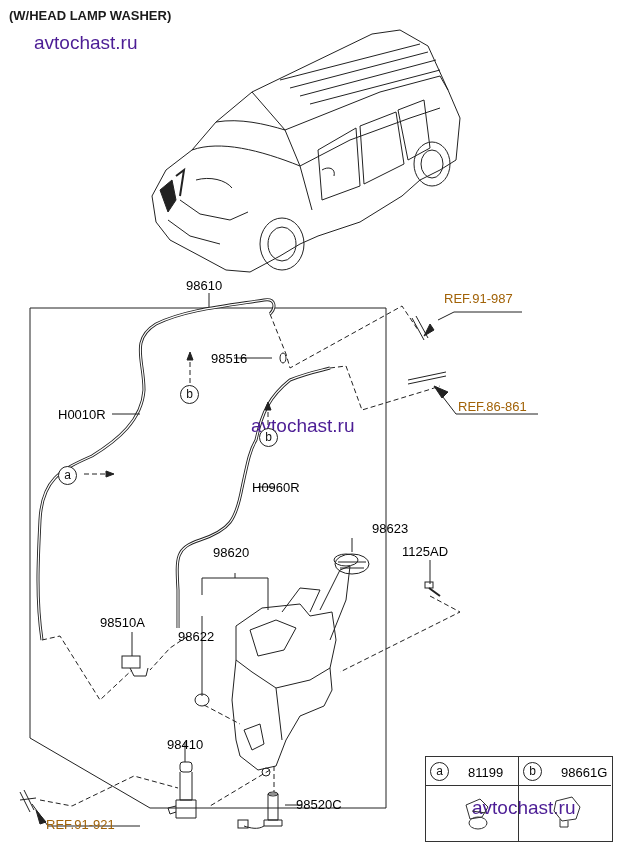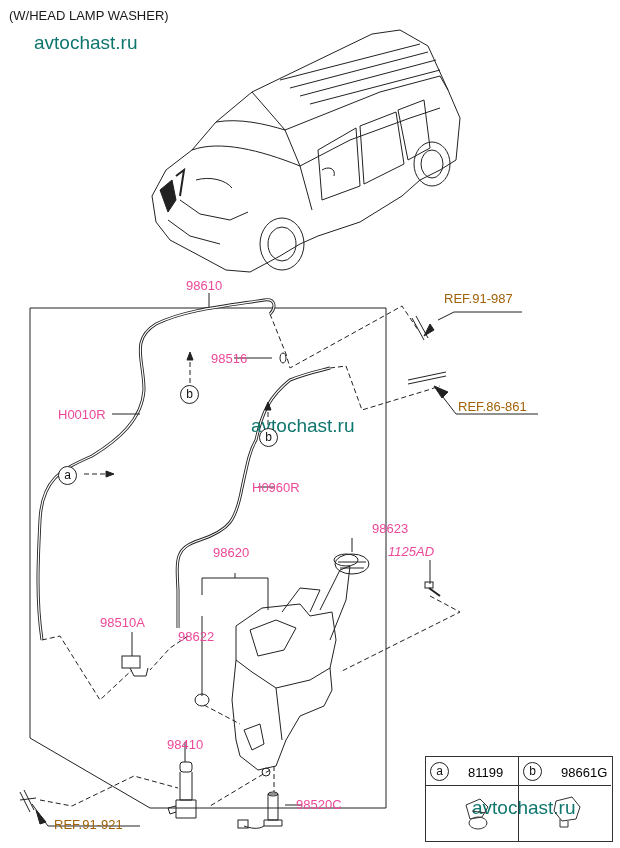--- a/index.html
+++ b/index.html
@@ -1,20 +1,20 @@
 <!DOCTYPE html>
 <html><head>
 <meta charset="utf-8">
 <style>
   html,body{margin:0;padding:0;background:#ffffff;}
   body{width:620px;height:848px;position:relative;overflow:hidden;font-family:"Liberation Sans",sans-serif;}
   svg{position:absolute;left:0;top:0;}
-  .lbl{position:absolute;font-family:"Liberation Sans",sans-serif;font-size:13px;color:#ec4899;white-space:nowrap;line-height:1;}
-  .title{position:absolute;left:9px;top:8px;font-size:13px;color:#1a1a1a;font-family:"Liberation Sans",sans-serif;}
-  .wm{position:absolute;font-family:"Liberation Sans",sans-serif;font-size:19px;color:#0f766e;white-space:nowrap;line-height:1;}
+  .lbl{position:absolute;font-family:"Liberation Sans",sans-serif;font-size:13px;color:#000000;white-space:nowrap;line-height:1;}
+  .title{position:absolute;left:9px;top:8px;font-size:13px;color:#1a1a1a;font-family:"Liberation Sans",sans-serif;font-weight:bold;}
+  .wm{position:absolute;font-family:"Liberation Sans",sans-serif;font-size:19px;color:#4c1d95;white-space:nowrap;line-height:1;}
   .ref{position:absolute;font-size:13px;color:#a16207;font-family:"Liberation Sans",sans-serif;line-height:1;}
   .circ{position:absolute;width:17px;height:17px;border:1px solid #222;border-radius:50%;font-size:12px;text-align:center;line-height:16px;background:#fff;font-family:"Liberation Sans",sans-serif;color:#111;}
   .legend{position:absolute;left:425px;top:756px;width:186px;height:84px;border:1px solid #333;}
   .legend .cell{position:absolute;top:0;height:28px;width:92px;border-bottom:1px solid #333;}
   .legend .cell1{left:0;border-right:1px solid #333;}
   .legend .cell2{left:93px;}
   .legend .vdiv{position:absolute;left:92px;top:0;width:1px;height:84px;background:#333;}
   .legend .circ{top:5px;left:4px;}
   .legend .pn{position:absolute;top:8px;left:42px;font-size:13px;}
 </style>
@@ -152,28 +152,28 @@
 <div class="wm" style="left:251px;top:416px;">avtochast.ru</div>
 <div class="wm" style="left:472px;top:798px;">avtochast.ru</div>
 
 <div class="lbl" style="left:186px;top:279px;">98610</div>
 <div class="lbl" style="left:211px;top:352px;">98516</div>
 <div class="lbl" style="left:58px;top:408px;">H0010R</div>
 <div class="lbl" style="left:252px;top:481px;">H0960R</div>
 <div class="lbl" style="left:213px;top:546px;">98620</div>
 <div class="lbl" style="left:332px;top:522px;margin-left:40px;">98623</div>
 <div class="lbl" style="left:178px;top:598px;margin-top:32px;">98622</div>
-<div class="lbl" style="left:388px;top:545px;font-style:italic;">1125AD</div>
+<div class="lbl" style="left:402px;top:545px;">1125AD</div>
 <div class="lbl" style="left:100px;top:616px;">98510A</div>
 <div class="lbl" style="left:167px;top:738px;">98410</div>
 <div class="lbl" style="left:296px;top:798px;">98520C</div>
 
 <div class="ref" style="left:444px;top:292px;">REF.91-987</div>
 <div class="ref" style="left:458px;top:400px;">REF.86-861</div>
-<div class="ref" style="left:54px;top:818px;">REF.91-921</div>
+<div class="ref" style="left:46px;top:818px;">REF.91-921</div>
 
 <div class="circ" style="left:180px;top:385px;">b</div>
 <div class="circ" style="left:58px;top:466px;">a</div>
 <div class="circ" style="left:259px;top:428px;">b</div>
 
 <div class="legend">
   <div class="vdiv"></div>
   <div class="cell cell1">
     <div class="circ">a</div>
     <div class="pn">81199</div>

